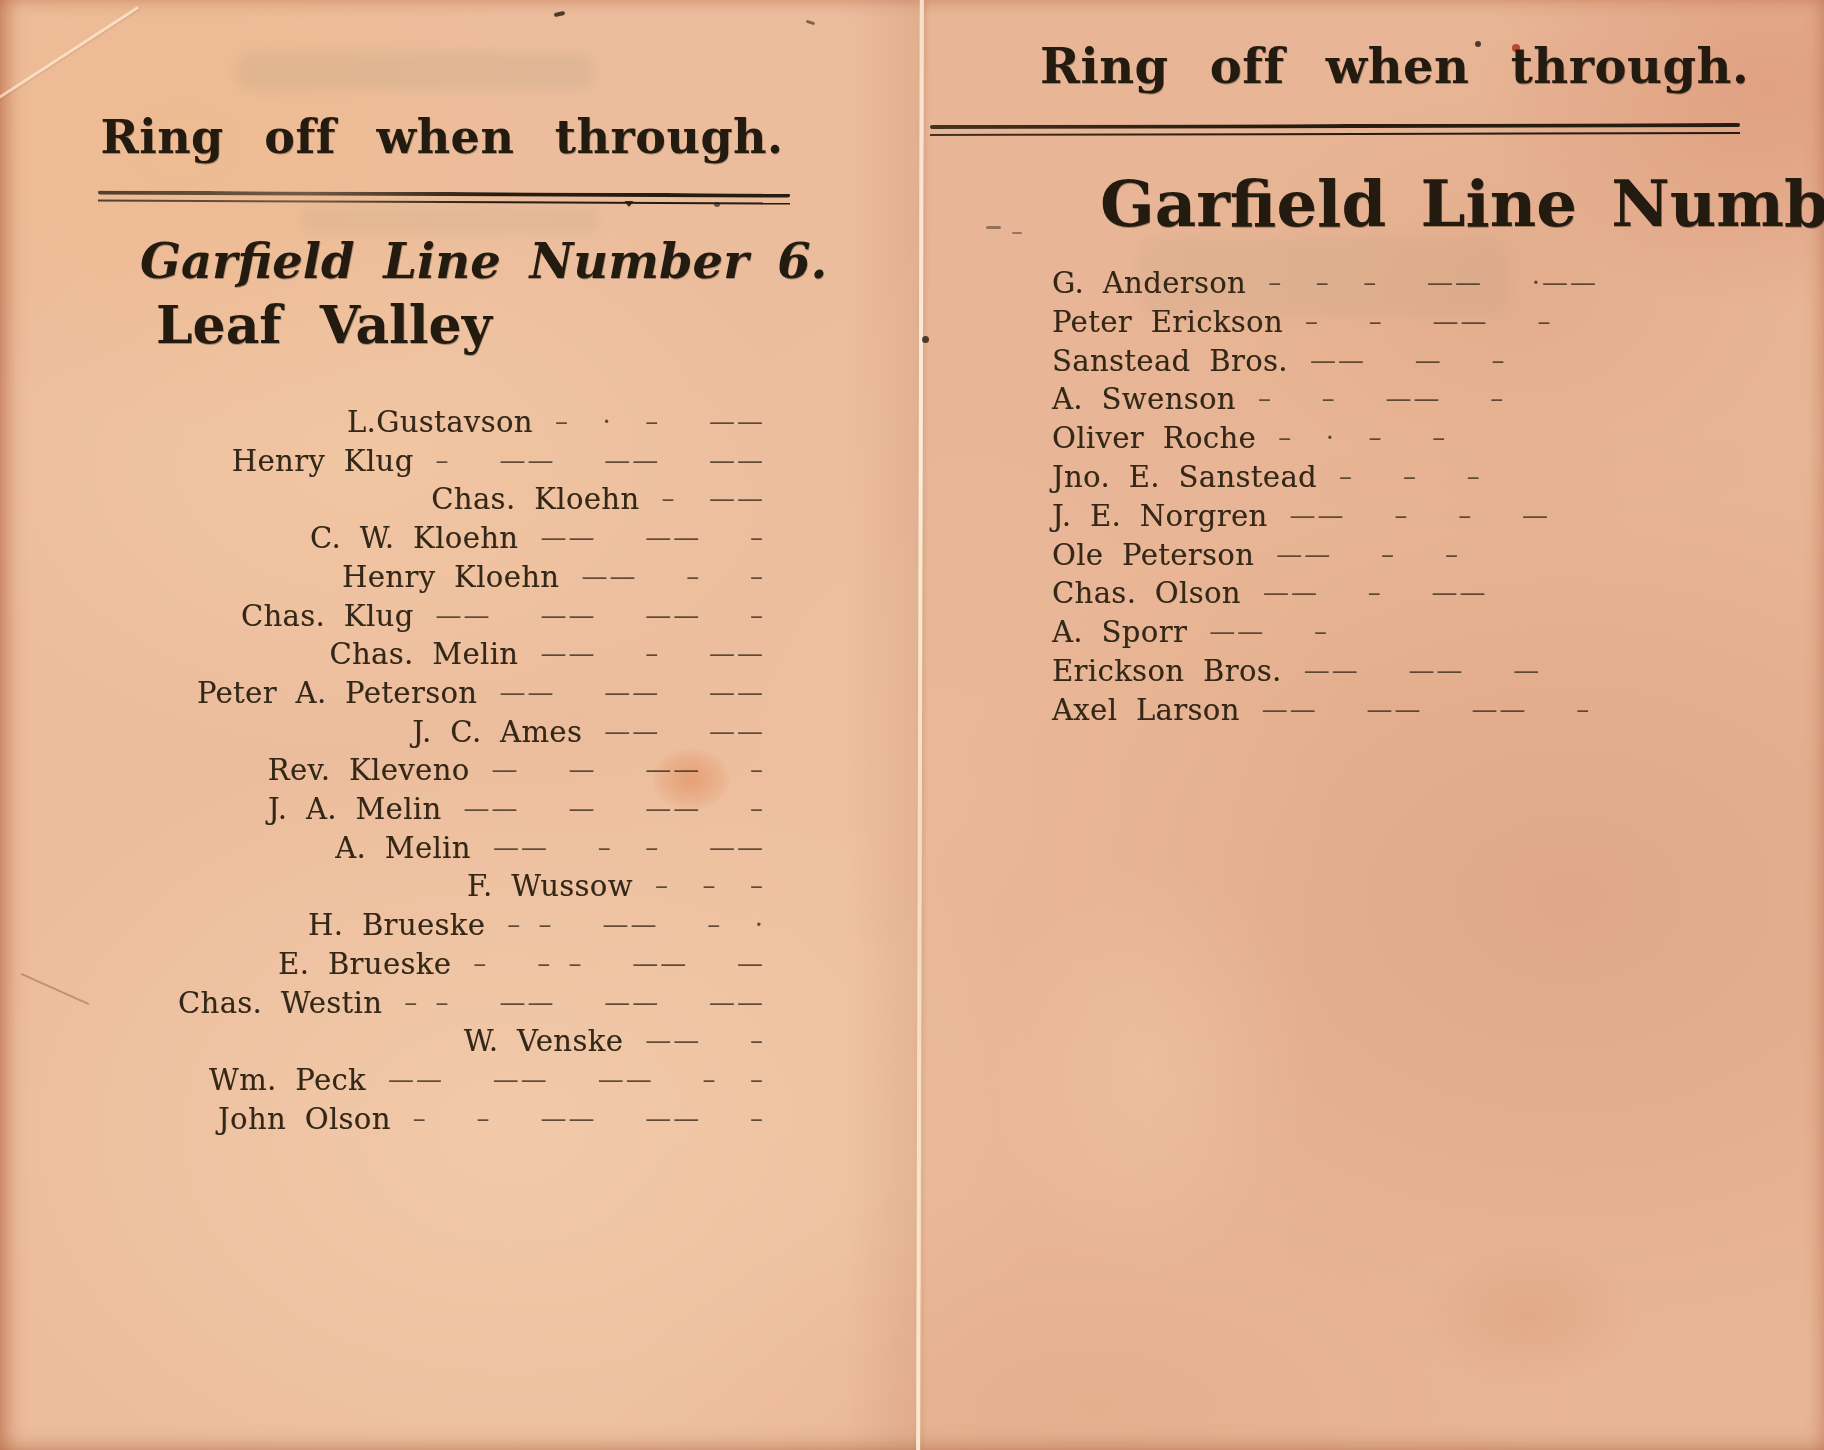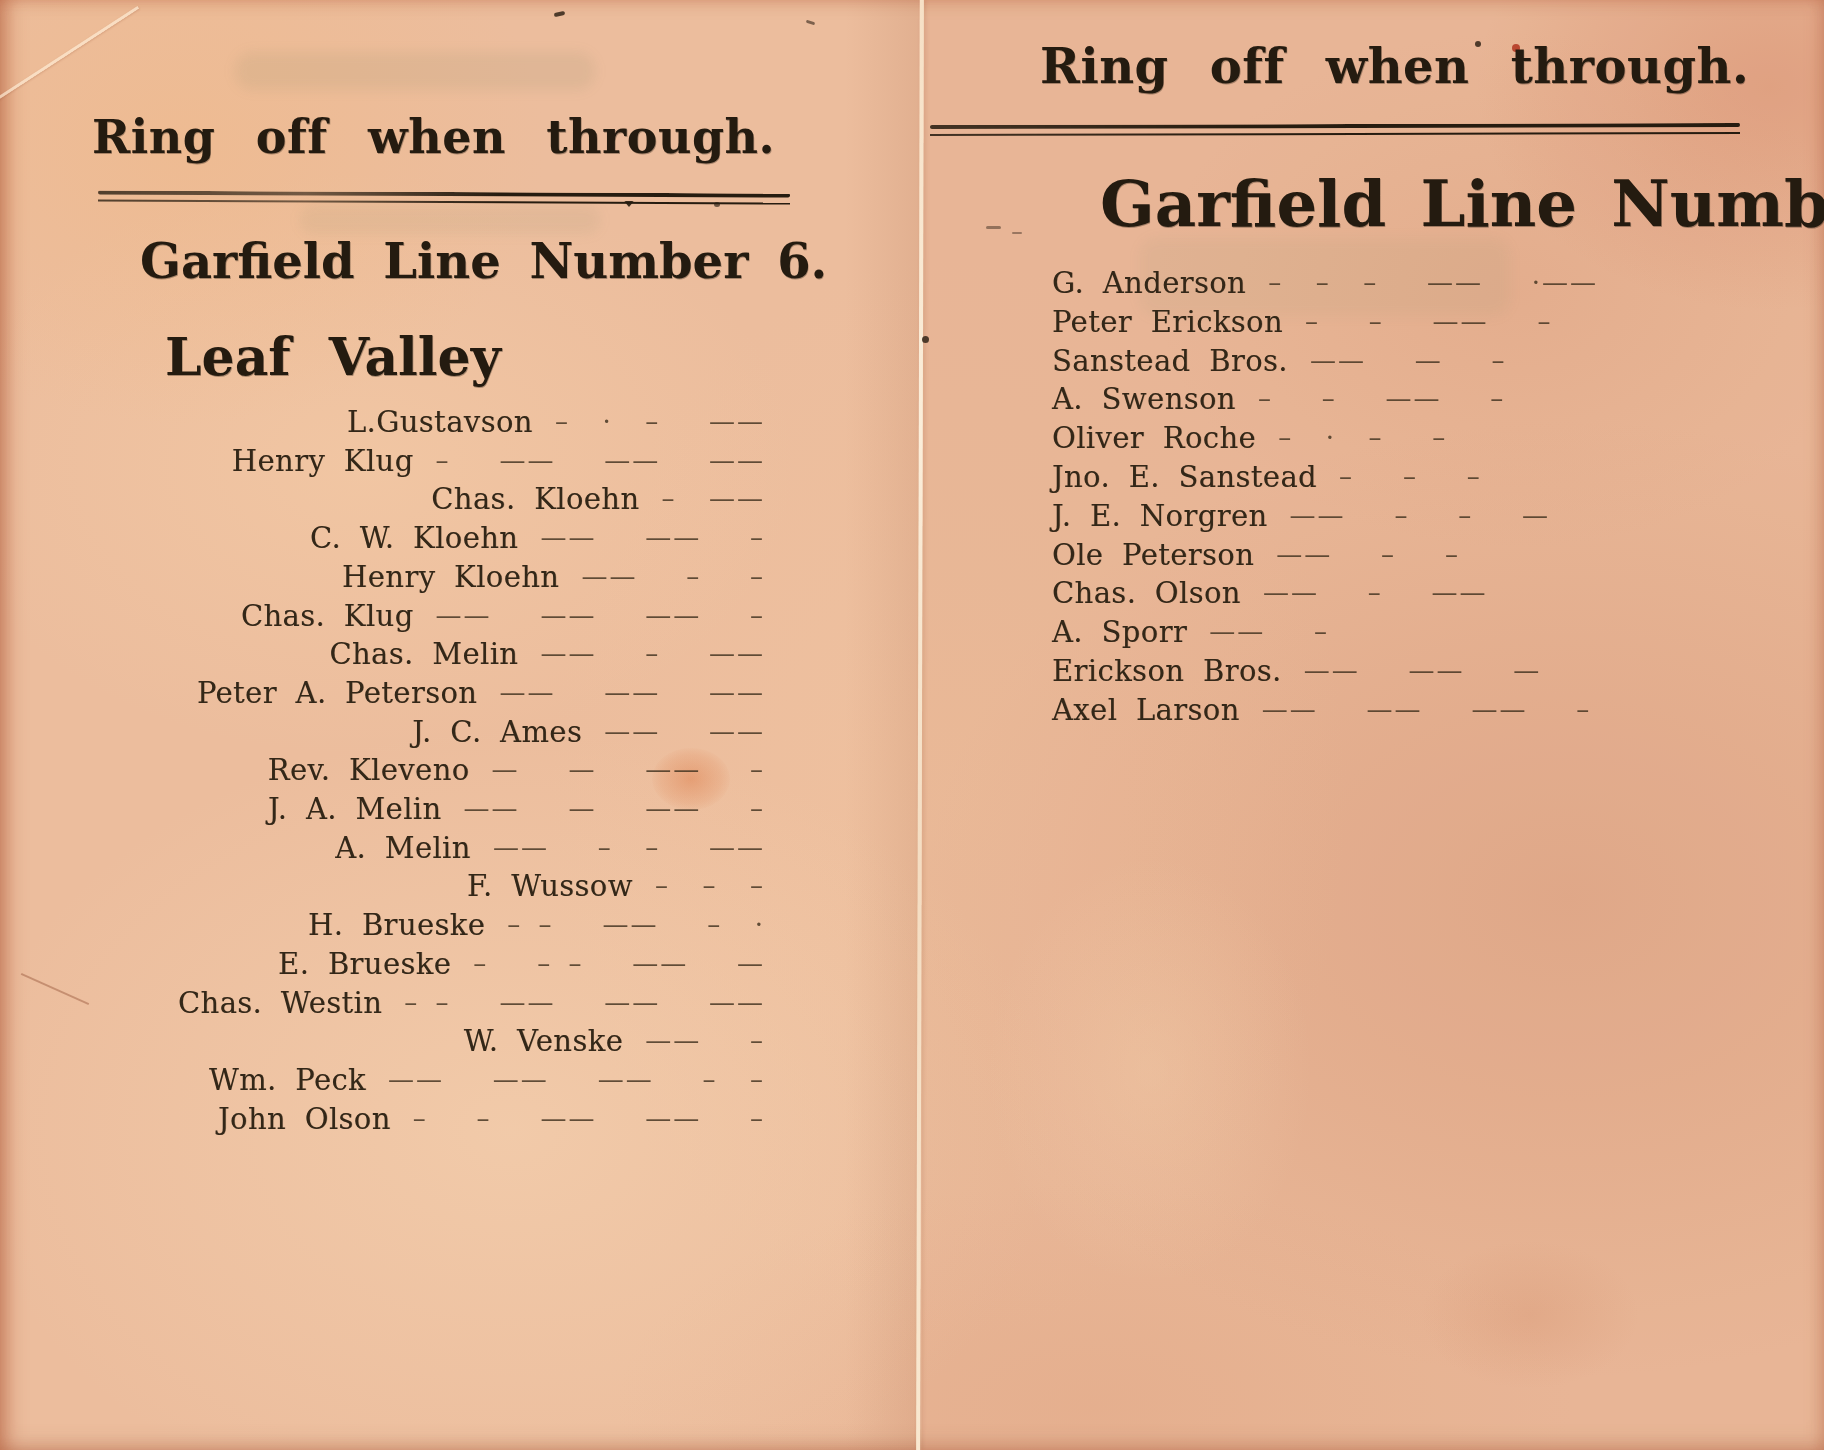--- a/index.html
+++ b/index.html
@@ -19,31 +19,31 @@
     box-shadow:
       inset 14px 0 20px -8px rgba(168,70,38,0.50),
       inset -10px 0 16px -7px rgba(175,92,62,0.35),
       inset 0 -12px 22px -9px rgba(152,82,52,0.30),
       inset 0 10px 18px -9px rgba(205,122,82,0.25);
     color:#2b2115;
   }
   .abs{position:absolute;}
   
   .notice{
-    font-weight:bold;text-align:left;letter-spacing:0.5px;word-spacing:24px;
+    font-weight:bold;text-align:center;letter-spacing:0.5px;word-spacing:24px;
     color:#241b10;text-shadow:0.6px 0.6px 0 rgba(40,28,16,0.35);white-space:nowrap;
   }
   .notice-left{left:92px;top:110px;width:700px;font-size:46px;}
   .notice-right{left:1040px;top:38px;width:700px;font-size:48px;}
   .line-title{
     font-weight:bold;color:#241b10;letter-spacing:0;word-spacing:12px;white-space:nowrap;
     text-shadow:0.6px 0.6px 0 rgba(40,28,16,0.35);
   }
-  .title-left{left:140px;top:233px;font-size:48px;}
-  .subtitle-left{left:165px;top:294px;font-size:52px;word-spacing:20px;margin-top:32px;}
+  .title-left{left:140px;top:233px;font-size:48px;font-style:italic;}
+  .subtitle-left{left:156px;top:294px;font-size:52px;word-spacing:20px;}
   .title-right{left:1100px;top:166px;font-size:64px;}
   
   .rule{height:14px;}
   .rule::before,.rule::after{content:"";position:absolute;left:0;right:0;background:#261c10;}
   .rule::before{top:0;height:4px;border-radius:2px;}
   .rule::after{top:9px;height:2px;}
   .rule-left{left:98px;top:192px;width:692px;transform:rotate(0.25deg);
     -webkit-mask-image:linear-gradient(90deg,rgba(0,0,0,0.78),rgba(0,0,0,0.62) 30%,#000 58%);
     mask-image:linear-gradient(90deg,rgba(0,0,0,0.78),rgba(0,0,0,0.62) 30%,#000 58%);}
   .rule-right{left:930px;top:124px;width:810px;transform:rotate(-0.15deg);

